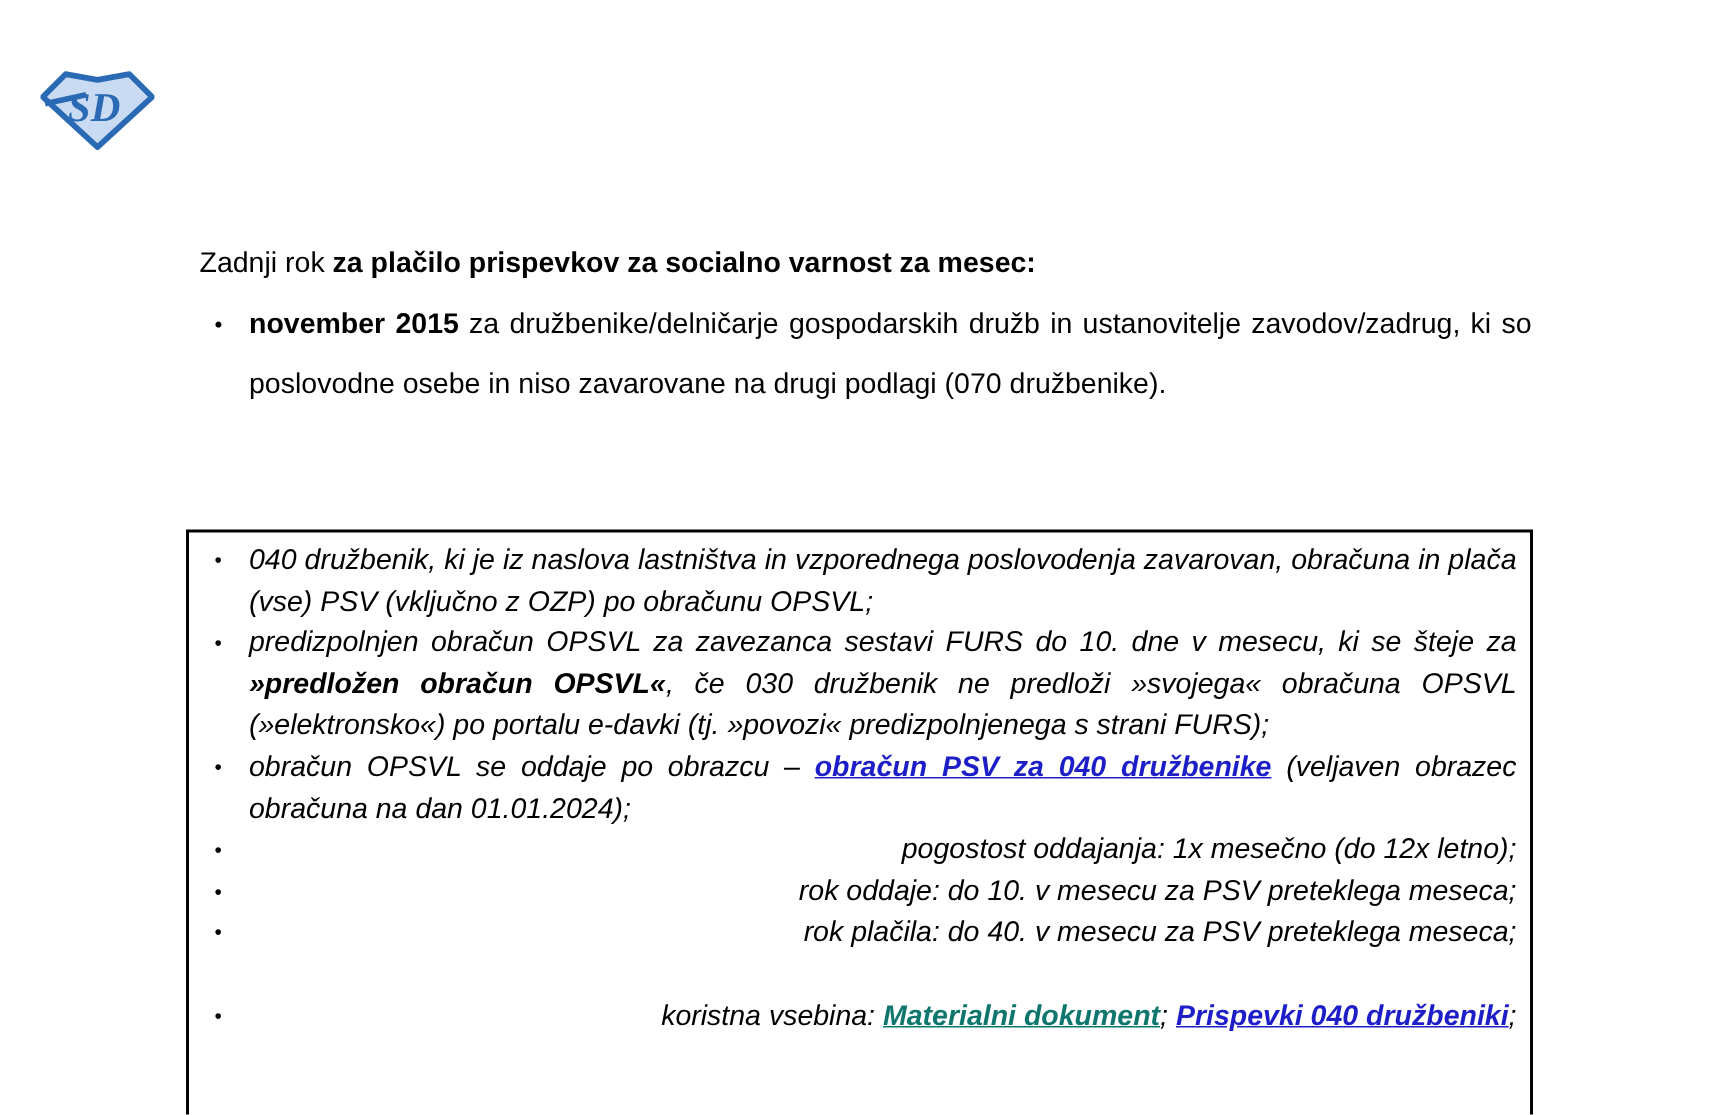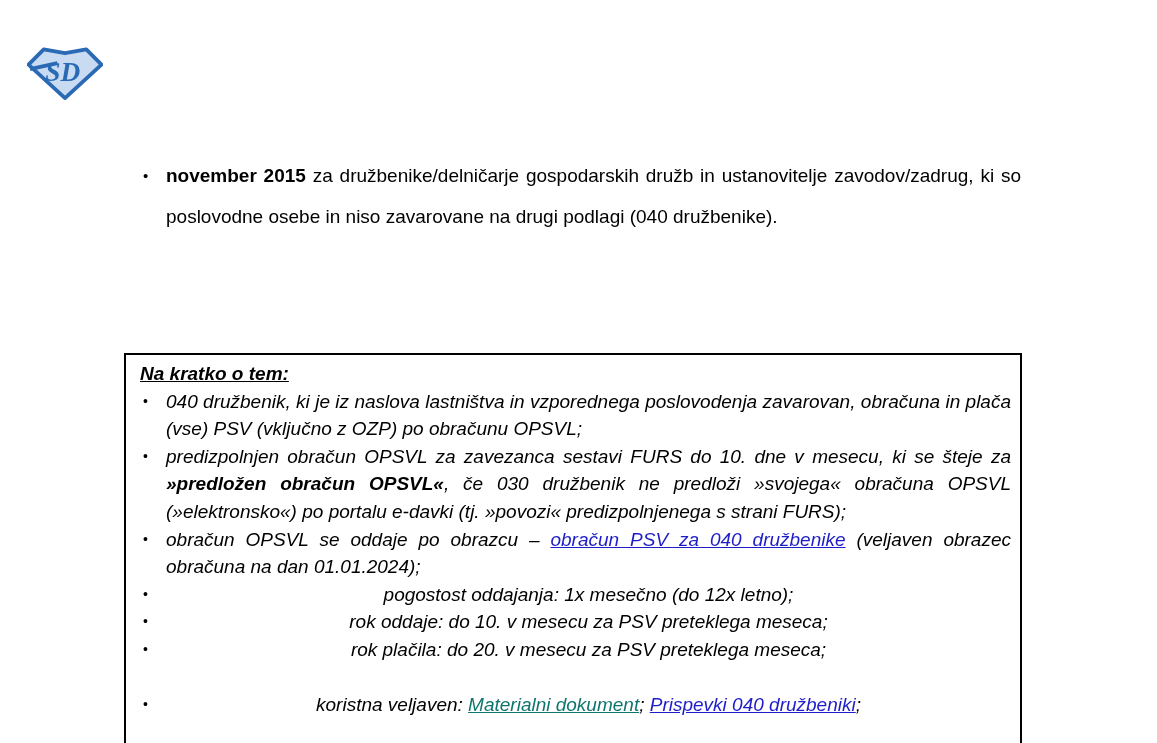--- a/index.html
+++ b/index.html
@@ -16,49 +16,51 @@
   .intro-bullet .b{font-weight:bold;}
   .summary-box{
     position:absolute;left:124px;top:353px;width:871px;height:480px;
     border:2px solid #000;padding:5px 9px 0 14px;
     font-size:19px;line-height:27.6px;font-style:italic;
   }
   .box-title{font-weight:bold;text-decoration:underline;}
   .box-bullet{display:flex;}
   .box-bullet .marker{flex:none;width:26px;padding-left:3px;box-sizing:border-box;font-size:14px;font-style:normal;}
   .box-bullet .btext{flex:1;text-align:justify;}
-  .box-bullet.single .btext{text-align:center;}
+  .box-bullet.single .btext{text-align:right;}
   .box-bullet .b{font-weight:bold;}
   .gap-line{height:27.6px;}
-  a.doclink{font-weight:normal;text-decoration:underline;cursor:pointer;}
+  a.doclink{font-weight:bold;text-decoration:underline;cursor:pointer;}
 </style>
 </head>
 <body>
 
 <div>
 
   <div class="logo">
     <svg viewBox="0 0 100 70" width="76" height="54">
       <polygon points="2,24 22,4 50,9 78,4 98,24 50,68" fill="#c9dbf2" stroke="#2a6ab5" stroke-width="5" stroke-linejoin="round"></polygon>
       <path d="M4,30 L40,22" stroke="#2a6ab5" stroke-width="5" fill="none"></path>
       <text x="24" y="45" font-size="36" font-weight="bold" font-style="italic" font-family="Liberation Serif, serif" fill="#2a6ab5">SD</text>
     </svg>
   </div>
 
   <div class="intro">
+    <div class="intro-heading">
+      <span>Zadnji rok </span><span class="b">za plačilo prispevkov za socialno varnost za mesec:</span>
+    </div>
     <div class="intro-bullet">
       <span class="marker">•</span>
       <div class="btext">
-        <span class="b">november 2015</span><span> za družbenike/delničarje gospodarskih družb in ustanovitelje zavodov/zadrug, ki so poslovodne osebe in niso zavarovane na drugi podlagi (040 družbenike).</span>
+        <span class="b">november 2015</span><span> za družbenike/delničarje gospodarskih družb in ustanovitelje zavodov/zadrug, ki so poslovodne osebe in niso zavarovane na drugi podlagi (070 družbenike).</span>
       </div>
     </div>
   </div>
 
   <div class="summary-box">
-    <div class="box-title">Na kratko o tem:</div>
 
     <div class="box-bullet">
       <span class="marker">•</span>
       <div class="btext">040 družbenik, ki je iz naslova lastništva in vzporednega poslovodenja zavarovan, obračuna in plača (vse) PSV (vključno z OZP) po obračunu OPSVL;</div>
     </div>
 
     <div class="box-bullet">
       <span class="marker">•</span>
       <div class="btext">
         <span>predizpolnjen obračun OPSVL za zavezanca sestavi FURS do 10. dne v mesecu, ki se šteje za </span><span class="b">»predložen obračun OPSVL«</span><span>, če 030 družbenik ne predloži »svojega« obračuna OPSVL (»elektronsko«) po portalu e-davki (tj. »povozi« predizpolnjenega s strani FURS);</span>
@@ -77,26 +79,26 @@
       <div class="btext">pogostost oddajanja: 1x mesečno (do 12x letno);</div>
     </div>
 
     <div class="box-bullet single">
       <span class="marker">•</span>
       <div class="btext">rok oddaje: do 10. v mesecu za PSV preteklega meseca;</div>
     </div>
 
     <div class="box-bullet single">
       <span class="marker">•</span>
-      <div class="btext">rok plačila: do 20. v mesecu za PSV preteklega meseca;</div>
+      <div class="btext">rok plačila: do 40. v mesecu za PSV preteklega meseca;</div>
     </div>
 
     <div class="gap-line"></div>
 
     <div class="box-bullet single">
       <span class="marker">•</span>
       <div class="btext">
-        <span>koristna veljaven: </span><a class="doclink" style="color:#0f766e">Materialni dokument</a><span>; </span><a class="doclink" style="color:#1e1ec8">Prispevki 040 družbeniki</a><span>;</span>
+        <span>koristna vsebina: </span><a class="doclink" style="color:#0f766e">Materialni dokument</a><span>; </span><a class="doclink" style="color:#1e1ec8">Prispevki 040 družbeniki</a><span>;</span>
       </div>
     </div>
   </div>
 
 </div>
 
 </body></html>

